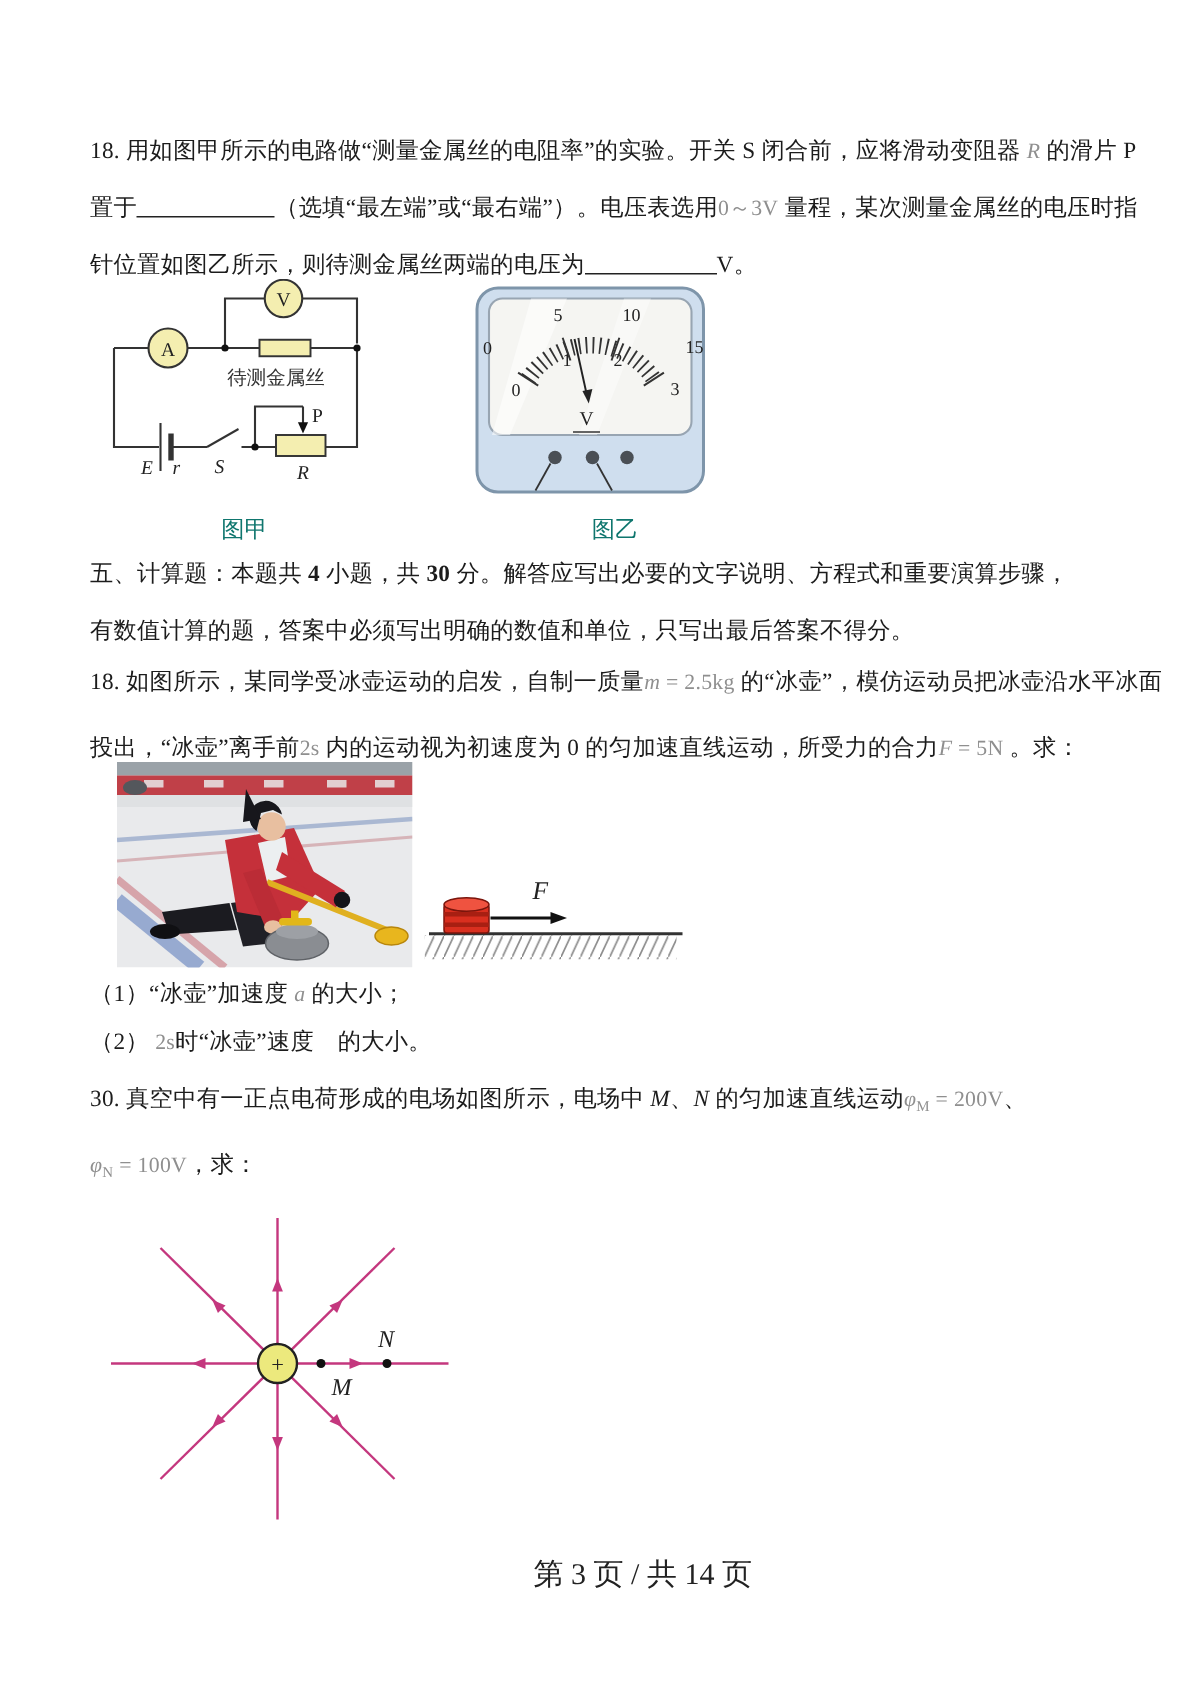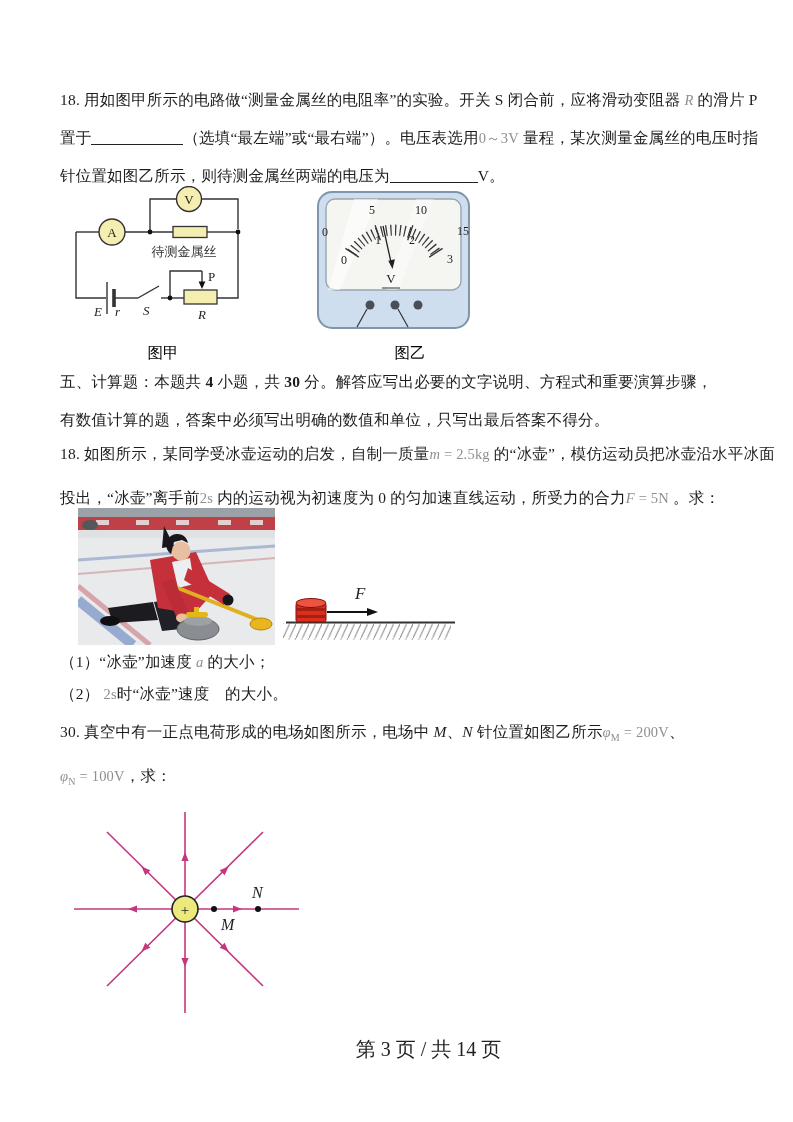--- a/index.html
+++ b/index.html
@@ -8,21 +8,21 @@
          font-family:"Liberation Serif","DejaVu Serif",serif; overflow:hidden; }
   .line { position:absolute; left:60px; width:680px; font-size:15.5px;
           white-space:nowrap; letter-spacing:.2px; }
   .math { color:#8f8f8f; font-size:14.5px; }
   .var  { font-style:italic; }
   .bold { font-weight:bold; }
   .blank { display:inline-block; border-bottom:1.3px solid #222;
            height:14px; vertical-align:-2px; }
   .blank.w1 { width:92px; } .blank.w2 { width:88px; }
   .abs { position:absolute; }
-  .figlabel { position:absolute; font-size:15.5px; color:#000000; text-align:center; width:90px; }
+  .figlabel { position:absolute; font-size:15.5px; color:#0f766e; text-align:center; width:90px; }
   sub { font-size:10px; }
   .footer { position:absolute; top:1036px; left:66px; width:725px;
             text-align:center; font-size:20px; color:#222; }
   svg text { font-family:"Liberation Serif","DejaVu Serif",serif; }
 </style>
 </head>
 <body>
 
 <div class="line" style="top:90px">
   <span>18. 用如图甲所示的电路做“测量金属丝的电阻率”的实验。开关 S 闭合前，应将滑动变阻器 </span><span class="math var">R</span><span> 的滑片 P</span>
@@ -181,21 +181,21 @@
 </div>
 
 <div class="line" style="top:652px">
   <span>（1）“冰壶”加速度 </span><span class="math var">a</span><span> 的大小；</span>
 </div>
 <div class="line" style="top:684px">
   <span>（2） </span><span class="math">2s</span><span>时“冰壶”速度　的大小。</span>
 </div>
 
 <div class="line" style="top:722px">
-  <span>30. 真空中有一正点电荷形成的电场如图所示，电场中 </span><span class="var">M</span><span>、</span><span class="var">N</span><span> 针位置如图乙所示</span><span class="math"><span class="var">φ</span><sub>M</sub><span> = 200V</span></span><span>、</span>
+  <span>30. 真空中有一正点电荷形成的电场如图所示，电场中 </span><span class="var">M</span><span>、</span><span class="var">N</span><span> 的匀加速直线运动</span><span class="math"><span class="var">φ</span><sub>M</sub><span> = 200V</span></span><span>、</span>
 </div>
 <div class="line" style="top:766px">
   <span class="math"><span class="var">φ</span><sub>N</sub><span> = 100V</span></span><span>，求：</span>
 </div>
 
 <div class="abs" style="left:66px;top:806px;width:245px;height:215px">
 <svg width="245" height="215" viewBox="0 0 245 215">
   <g stroke="#c4377e" stroke-width="1.6">
     <line x1="8" y1="103" x2="233" y2="103"></line>
     <line x1="119" y1="6" x2="119" y2="207"></line>

